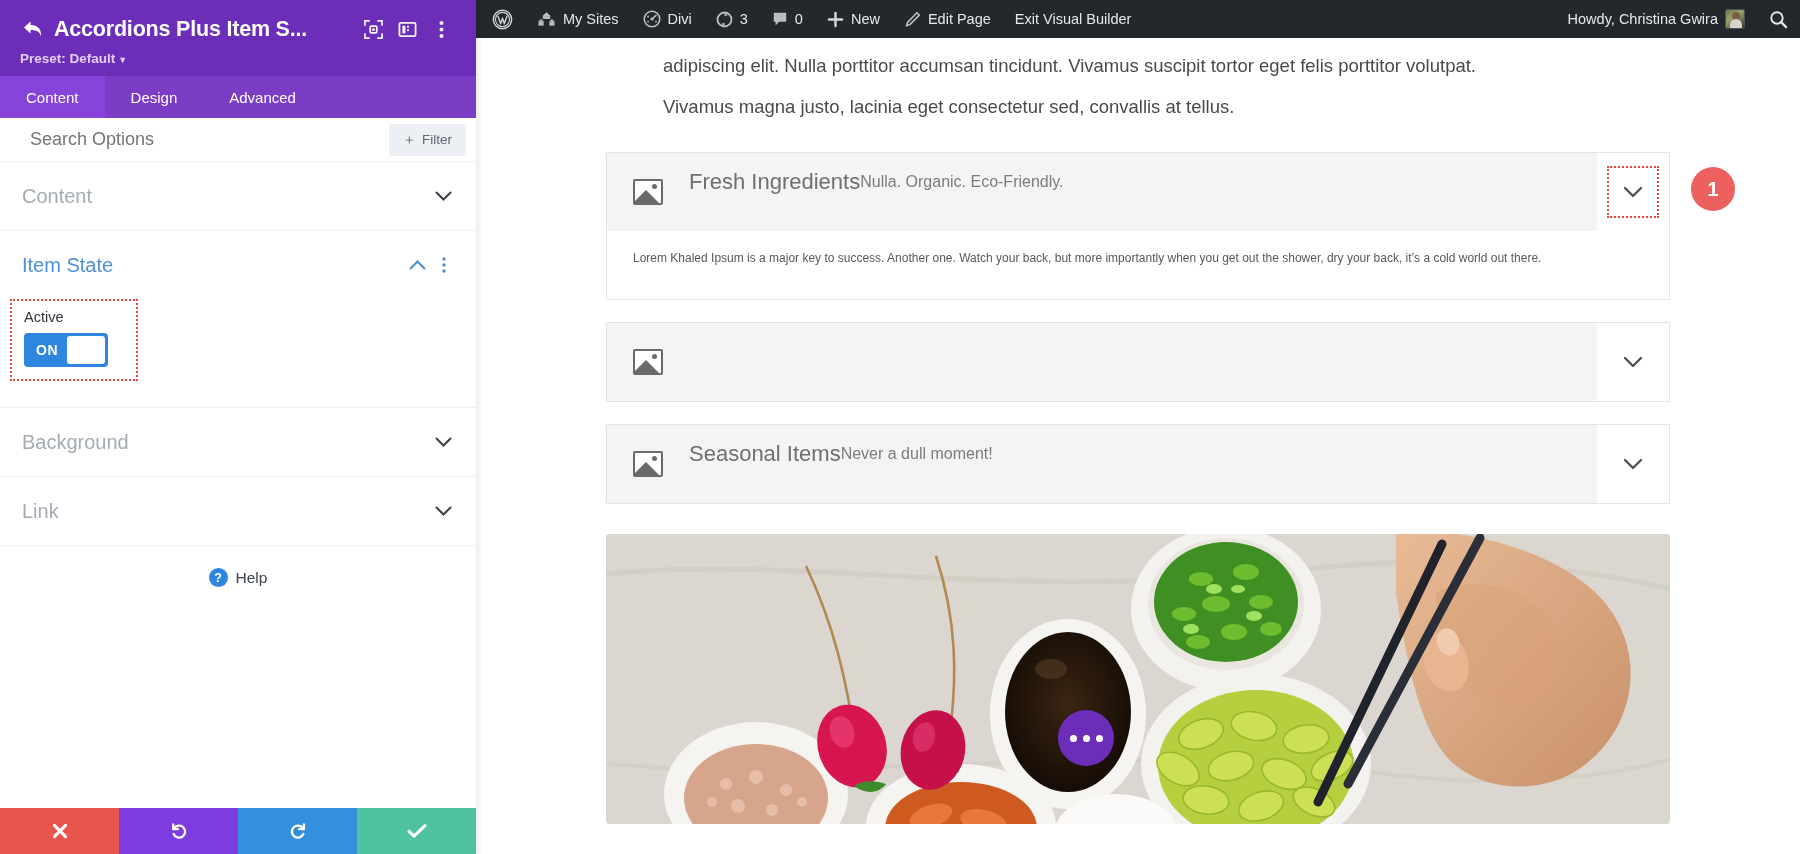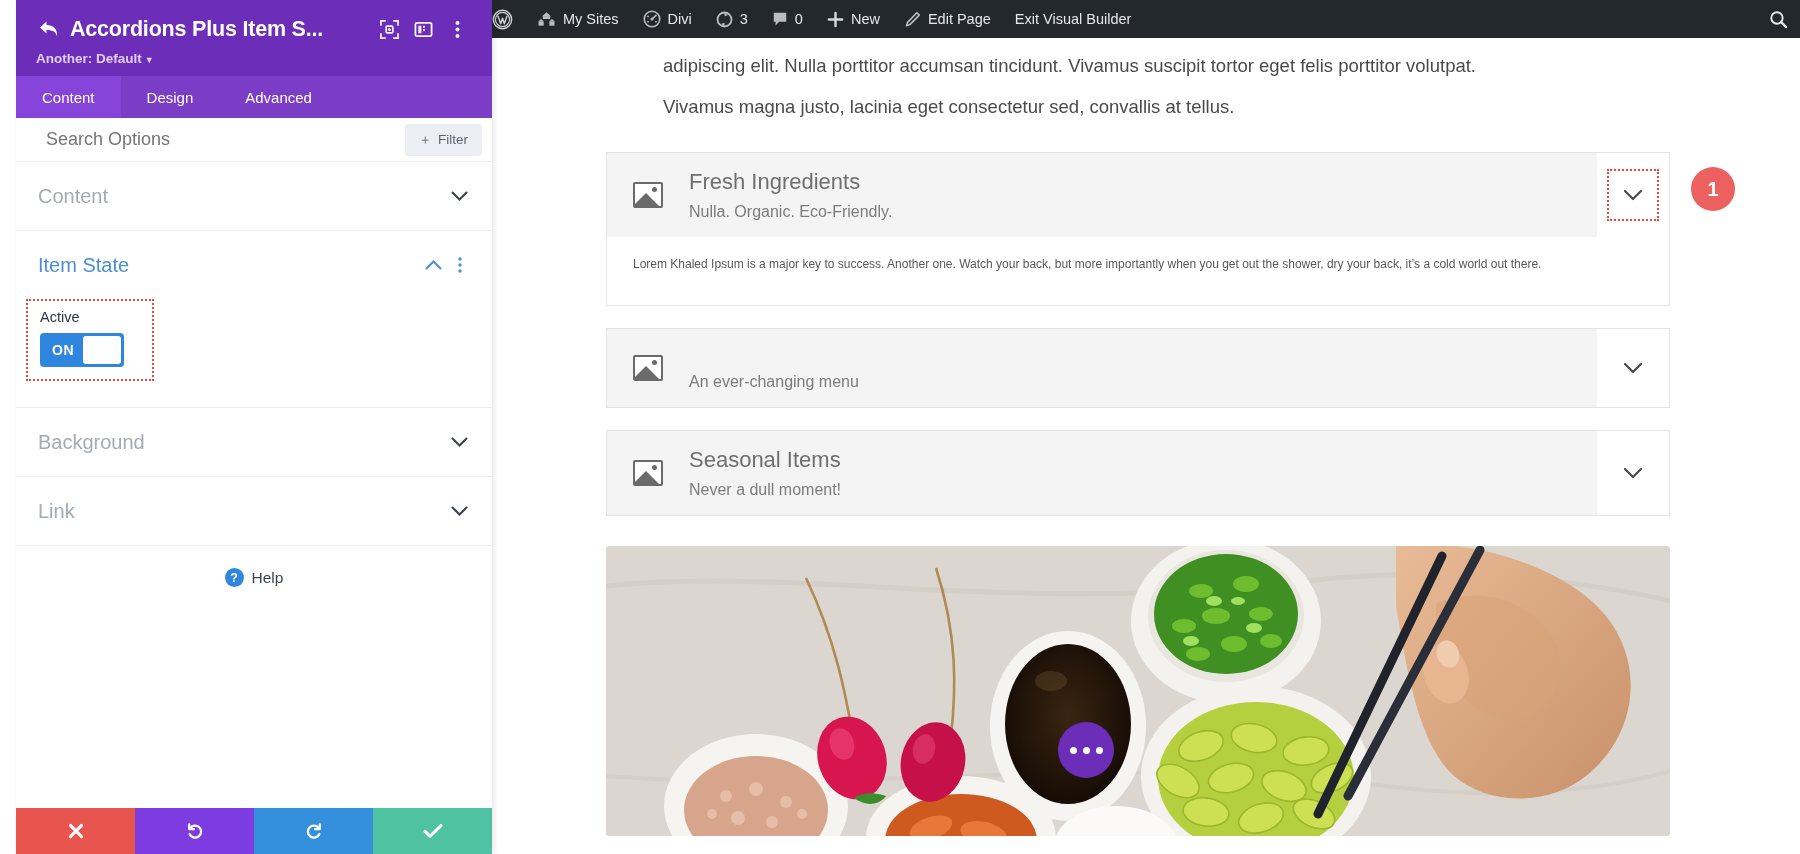--- a/index.html
+++ b/index.html
@@ -5,21 +5,21 @@
   * { box-sizing: border-box; margin: 0; padding: 0; }
   html, body {
     width: 1800px; height: 854px;
     overflow: hidden;
     font-family: "Liberation Sans", sans-serif;
     background: #ffffff;
   }
 
   
   #settings-panel {
-    position: absolute; left: 16px; top: 0;
+    position: absolute; left: 0; top: 0;
     width: 476px; height: 854px;
     background: #ffffff;
     display: flex; flex-direction: column;
     box-shadow: 2px 0 6px rgba(0,0,0,.10);
     z-index: 30;
   }
   .panel-header {
     background: #6c2eb9;
     padding: 10px 18px 10px 18px;
     color: #fff;
@@ -209,21 +209,21 @@
   .acc-icon::before {
     content:''; position:absolute; right:4px; top:3px; width:5px; height:5px;
     border-radius:50%; background:#6a6a6a;
   }
   .acc-icon::after {
     content:''; position:absolute; left:-2px; bottom:0; width:0; height:0;
     border-left: 13px solid transparent; border-right: 13px solid transparent;
     border-bottom: 13px solid #6a6a6a;
   }
   .acc-titles {
-    flex: 1 1 auto; display: flex; flex-direction: column; justify-content: flex-end;
+    flex: 1 1 auto; display: flex; flex-direction: row; justify-content: flex-start;
     padding: 14px 0;
   }
   .acc-title {
     font-size: 22px; color: #6f6f6f; font-weight: 400; line-height: 1.35;
   }
   .acc-sub {
     font-size: 16px; color: #7c7c7c; margin-top: 4px; line-height: 1.4;
   }
   .acc-toggle-cell {
     width: 72px; flex: 0 0 auto; display: flex; align-items: center; justify-content: center;
@@ -291,21 +291,21 @@
       </div>
       <div class="hdr-icon">
         <svg width="5" height="19" viewBox="0 0 5 19" aria-hidden="true">
           <circle cx="2.5" cy="3" r="2" fill="#fff"></circle>
           <circle cx="2.5" cy="9.5" r="2" fill="#fff"></circle>
           <circle cx="2.5" cy="16" r="2" fill="#fff"></circle>
         </svg>
       </div>
     </div>
     <div class="preset-row">
-      <span>Another: Default</span><span class="preset-caret">▼</span>
+      <span>Preset: Default</span><span class="preset-caret">▼</span>
     </div>
   </div>
 
   <div class="tabs">
     <div class="tab active">Content</div>
     <div class="tab">Design</div>
     <div class="tab">Advanced</div>
   </div>
 
   <div class="search-row">
@@ -466,20 +466,24 @@
     </svg>
     <span>Edit Page</span>
   </div>
   <div class="ab-item">
     <span>Exit Visual Builder</span>
   </div>
 
   <div class="ab-spacer"></div>
 
   <div class="ab-item">
+    <span>Howdy, Christina Gwira</span>
+    <span class="ab-avatar"></span>
+  </div>
+  <div class="ab-item">
     <svg width="19" height="19" viewBox="0 0 20 20" aria-hidden="true">
       <circle cx="8.4" cy="8.4" r="6" fill="none" stroke="#e5e8eb" stroke-width="2"></circle>
       <path d="M12.8 12.8 L18 18" stroke="#e5e8eb" stroke-width="2.4" stroke-linecap="round"></path>
     </svg>
   </div>
 </div>
 
 <div id="canvas">
 
   <div class="intro-text">
@@ -511,21 +515,20 @@
       </div>
       <div class="step-badge" style="left:1084px; top:14px;">1</div>
     </div>
 
     <div class="acc-item">
       <div class="acc-head">
         <div class="acc-icon-cell">
           <span class="acc-icon"></span>
         </div>
         <div class="acc-titles">
-          <div class="acc-sub">An ever-changing menu</div>
         </div>
         <div class="acc-toggle-cell">
           <div class="acc-chev-box">
             <svg width="20" height="13" viewBox="0 0 20 13" aria-hidden="true">
               <path d="M2 2 L10 10 L18 2" stroke="#4a4a4a" stroke-width="2.2" fill="none" stroke-linecap="round" stroke-linejoin="round"></path>
             </svg>
           </div>
         </div>
       </div>
     </div>

